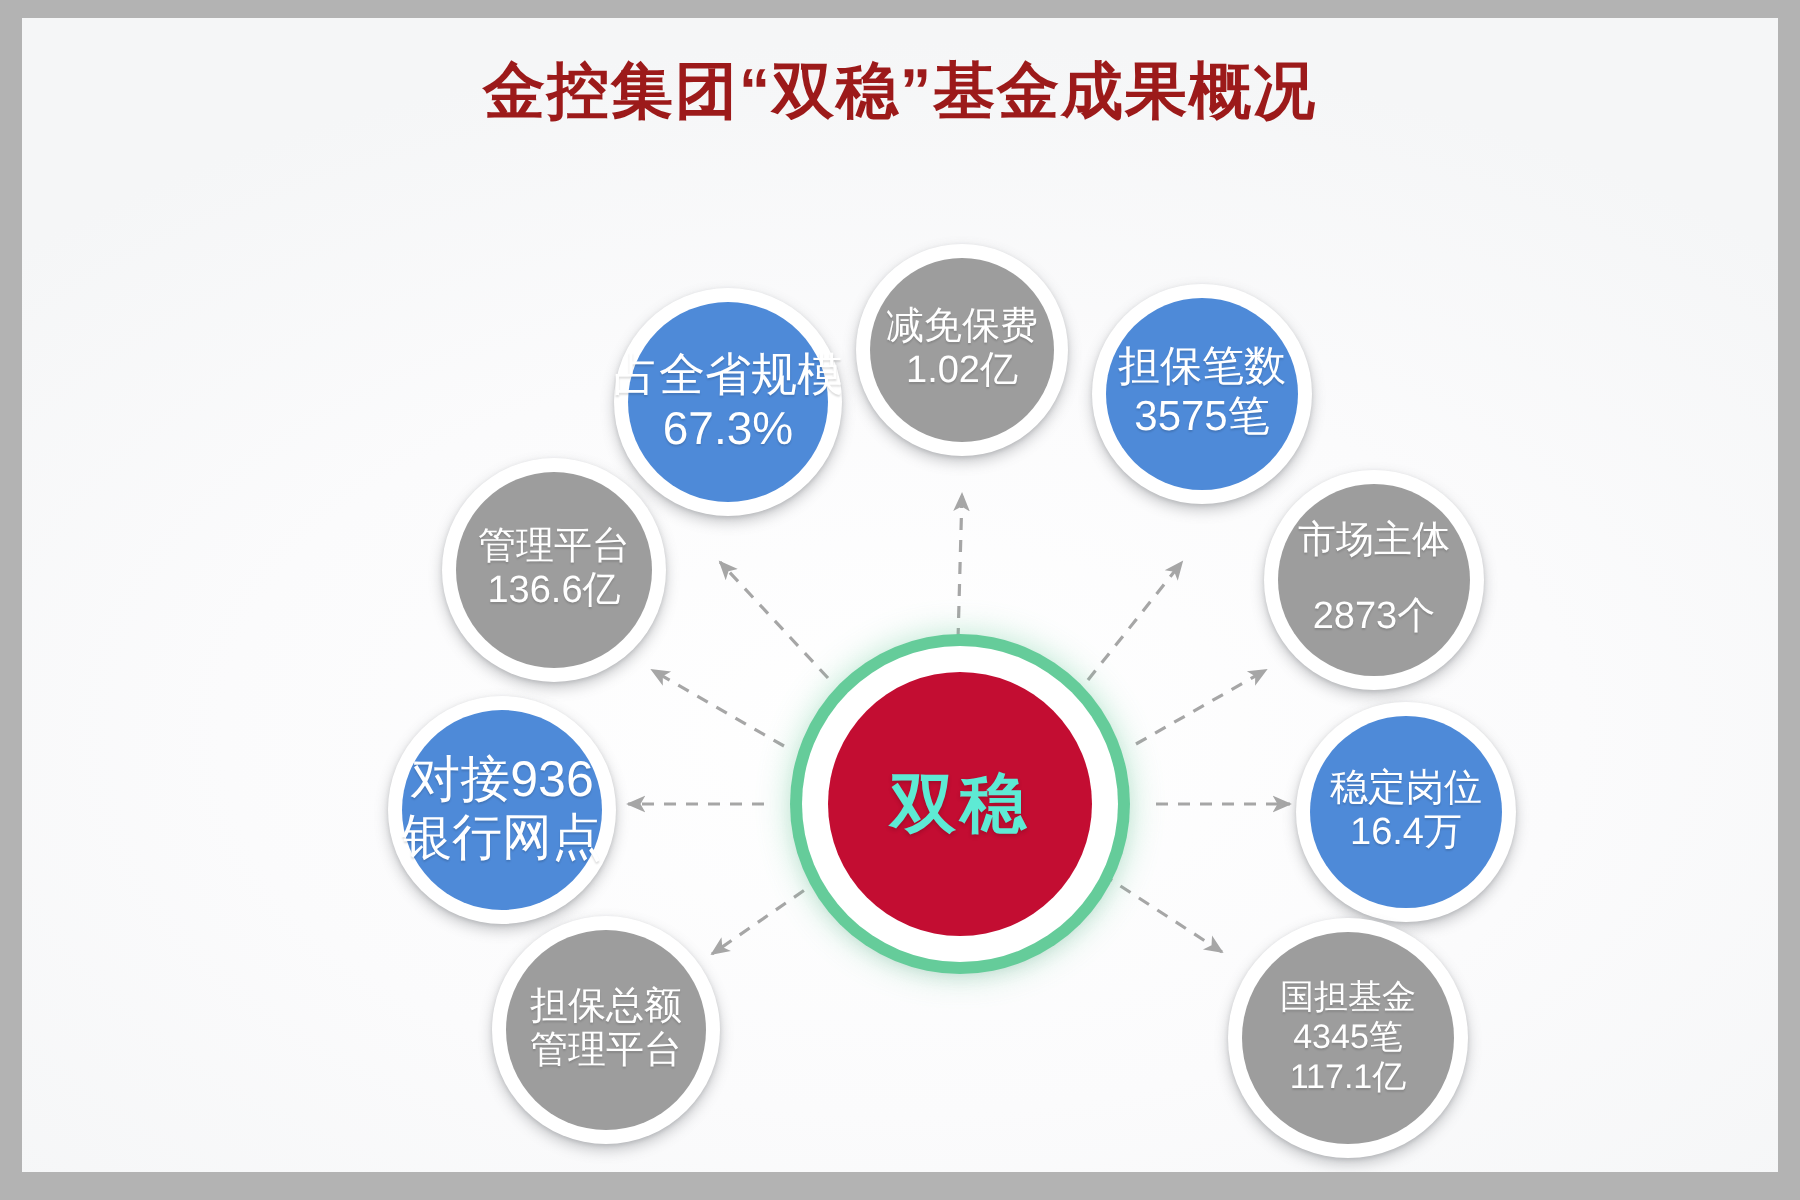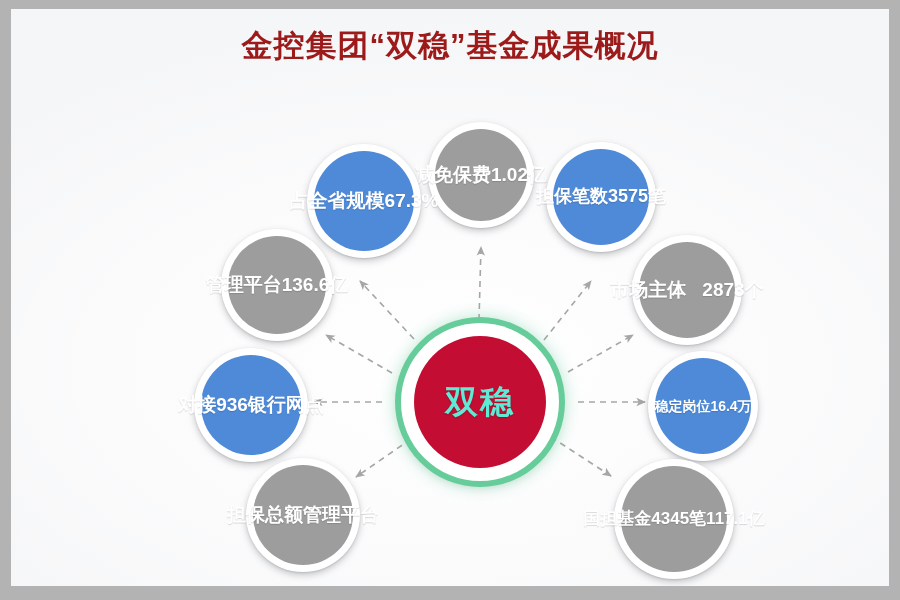--- a/index.html
+++ b/index.html
@@ -64,25 +64,25 @@
     background: #ffffff;
     box-shadow: 0 3px 7px rgba(90, 95, 100, 0.33), 0 1px 2px rgba(90,95,100,0.20);
     display: flex;
     align-items: center;
     justify-content: center;
     box-sizing: border-box;
   }
   .bubble .disc {
     border-radius: 50%;
     display: flex;
-    flex-direction: row;
+    flex-direction: column;
     align-items: center;
     justify-content: center;
     color: #ffffff;
-    font-weight: bold;
+    font-weight: normal;
     line-height: 1.18;
     text-align: left;
     white-space: nowrap;
     text-shadow: 0 1px 1px rgba(0,0,0,0.14);
     user-select: none;
   }
   .bubble.blue .disc { background: #4e8ad8; }
   .bubble.gray .disc { background: #9d9d9d; }
 
   .disc .l1, .disc .l2, .disc .l3 { display: block; }
@@ -154,51 +154,51 @@
     </svg>
 
     <div id="bubbles">
         <div class="bubble gray" style="left: 417px; top: 113px; width: 106px; height: 106px;">
           <div class="disc" style="width: 92px; height: 92px; font-size: 19px;">
             <span class="l1">减免保费</span>
             <span class="l2">1.02亿</span>
           </div>
         </div>
         <div class="bubble blue" style="left: 296px; top: 135px; width: 114px; height: 114px;">
-          <div class="disc" style="width: 100px; height: 100px; font-size: 19px;">
+          <div class="disc" style="width: 100px; height: 100px; font-size: 23px;">
             <span class="l1">占全省规模</span>
             <span class="l2">67.3%</span>
           </div>
         </div>
         <div class="bubble blue" style="left: 535px; top: 133px; width: 110px; height: 110px;">
-          <div class="disc" style="width: 96px; height: 96px; font-size: 18px;">
+          <div class="disc" style="width: 96px; height: 96px; font-size: 21px;">
             <span class="l1">担保笔数</span>
             <span class="l2">3575笔</span>
           </div>
         </div>
         <div class="bubble gray" style="left: 210px; top: 220px; width: 112px; height: 112px;">
           <div class="disc" style="width: 98px; height: 98px; font-size: 19px;">
             <span class="l1">管理平台</span>
             <span class="l2">136.6亿</span>
           </div>
         </div>
         <div class="bubble gray" style="left: 621px; top: 226px; width: 110px; height: 110px;">
           <div class="disc" style="width: 96px; height: 96px; font-size: 19px; gap: 16px;">
             <span class="l1">市场主体</span>
             <span class="l2">2873个</span>
           </div>
         </div>
         <div class="bubble blue" style="left: 183px; top: 339px; width: 114px; height: 114px;">
-          <div class="disc" style="width: 100px; height: 100px; font-size: 19px;">
+          <div class="disc" style="width: 100px; height: 100px; font-size: 25px;">
             <span class="l1">对接936</span>
             <span class="l2">银行网点</span>
           </div>
         </div>
         <div class="bubble blue" style="left: 637px; top: 342px; width: 110px; height: 110px;">
-          <div class="disc" style="width: 96px; height: 96px; font-size: 14px;">
+          <div class="disc" style="width: 96px; height: 96px; font-size: 19px;">
             <span class="l1">稳定岗位</span>
             <span class="l2">16.4万</span>
           </div>
         </div>
         <div class="bubble gray" style="left: 235px; top: 449px; width: 114px; height: 114px;">
           <div class="disc" style="width: 100px; height: 100px; font-size: 19px;">
             <span class="l1">担保总额</span>
             <span class="l2">管理平台</span>
           </div>
         </div>

